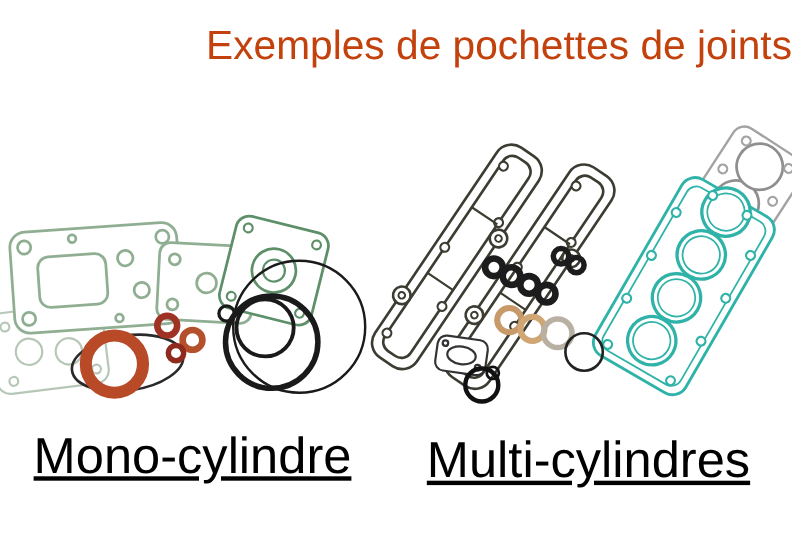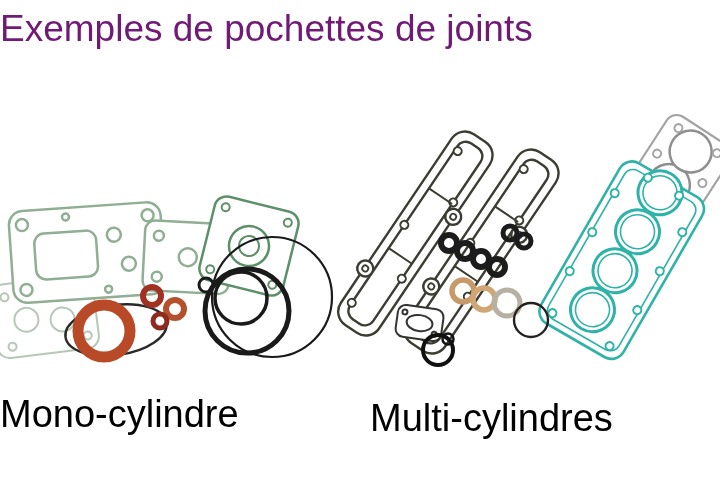--- a/index.html
+++ b/index.html
@@ -7,40 +7,42 @@
     position: relative;
     width: 720px;
     height: 490px;
     background: #ffffff;
     overflow: hidden;
     font-family: "Liberation Sans", sans-serif;
     color: #000000;
   }
   .title {
     position: absolute;
-    top: 7px;
+    top: 20px;
     left: 0;
     width: 100%;
-    text-align: left;
+    text-align: right;
     font-size: 37px;
     line-height: 44px;
     font-weight: 400;
-    color: #701a75;
+    color: #c2410c;
   }
   .scene {
     position: absolute;
     top: 0;
     left: 0;
   }
   .caption {
     position: absolute;
-    font-size: 38px;
+    font-size: 46px;
     line-height: 40px;
     font-weight: 400;
+    text-align: center;
     color: #000000;
+    text-decoration: underline;
   }
   .caption-mono { top: 394px; left: 0;   width: 350px; }
   .caption-multi { top: 398px; left: 370px; width: 330px; }
 </style>
 </head>
 <body>
 
 <div class="page">
 
   <div class="title">

